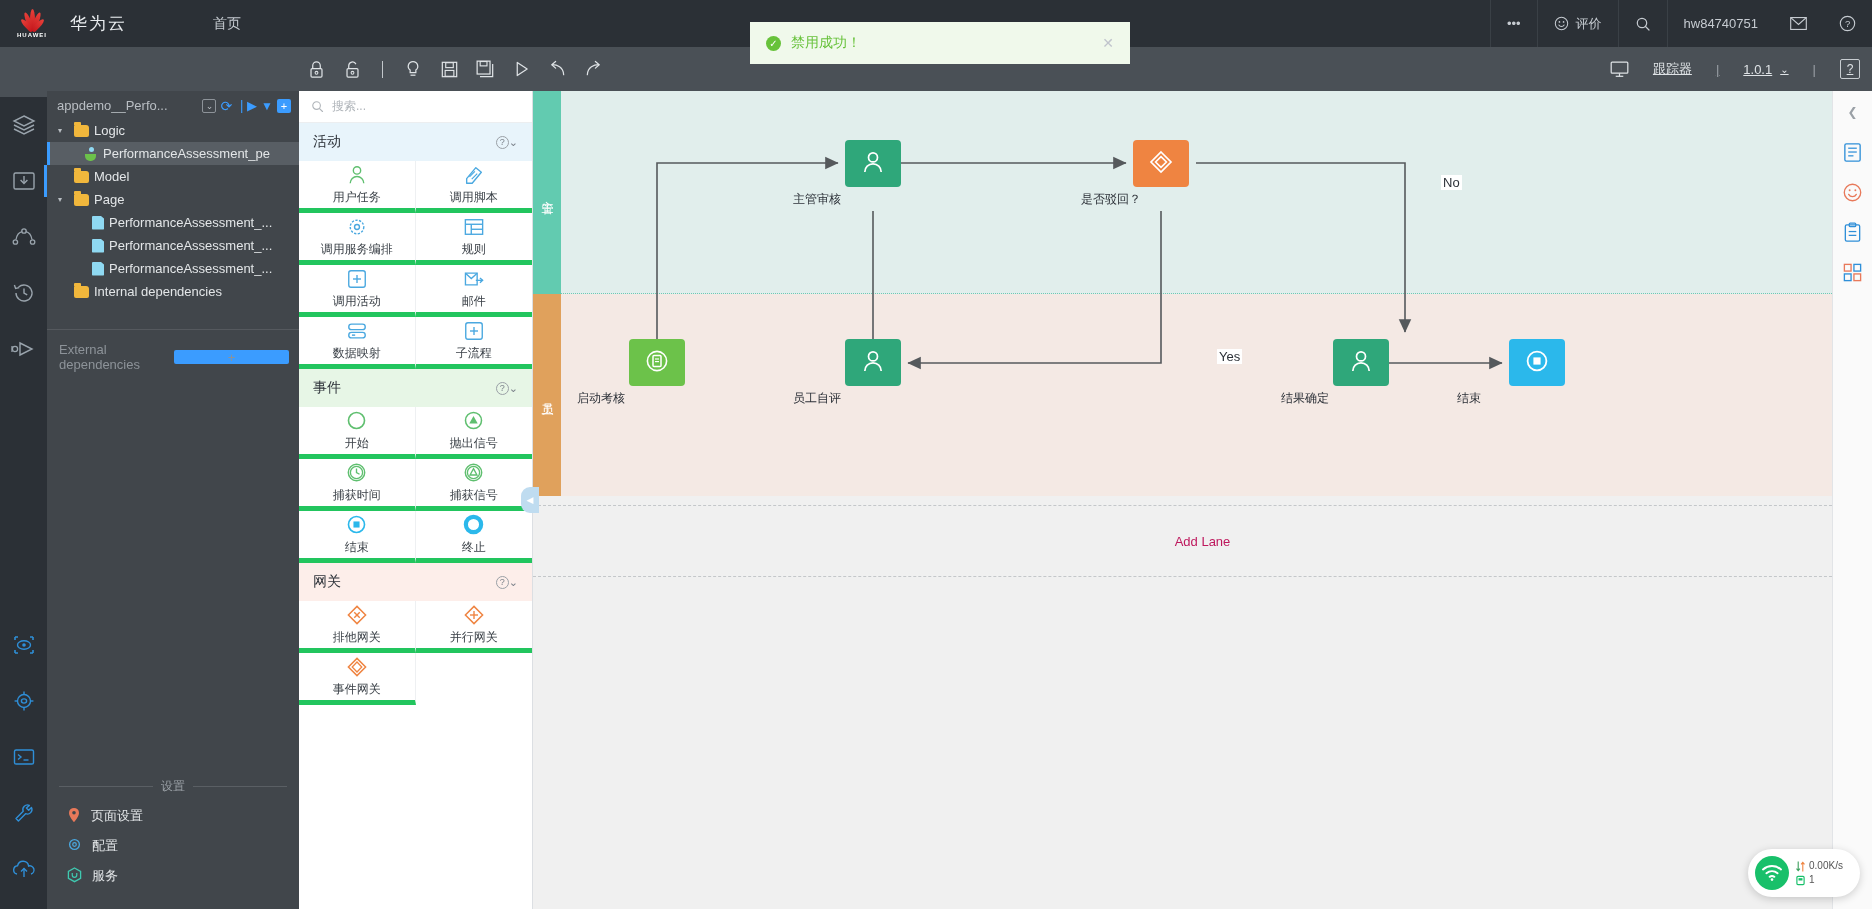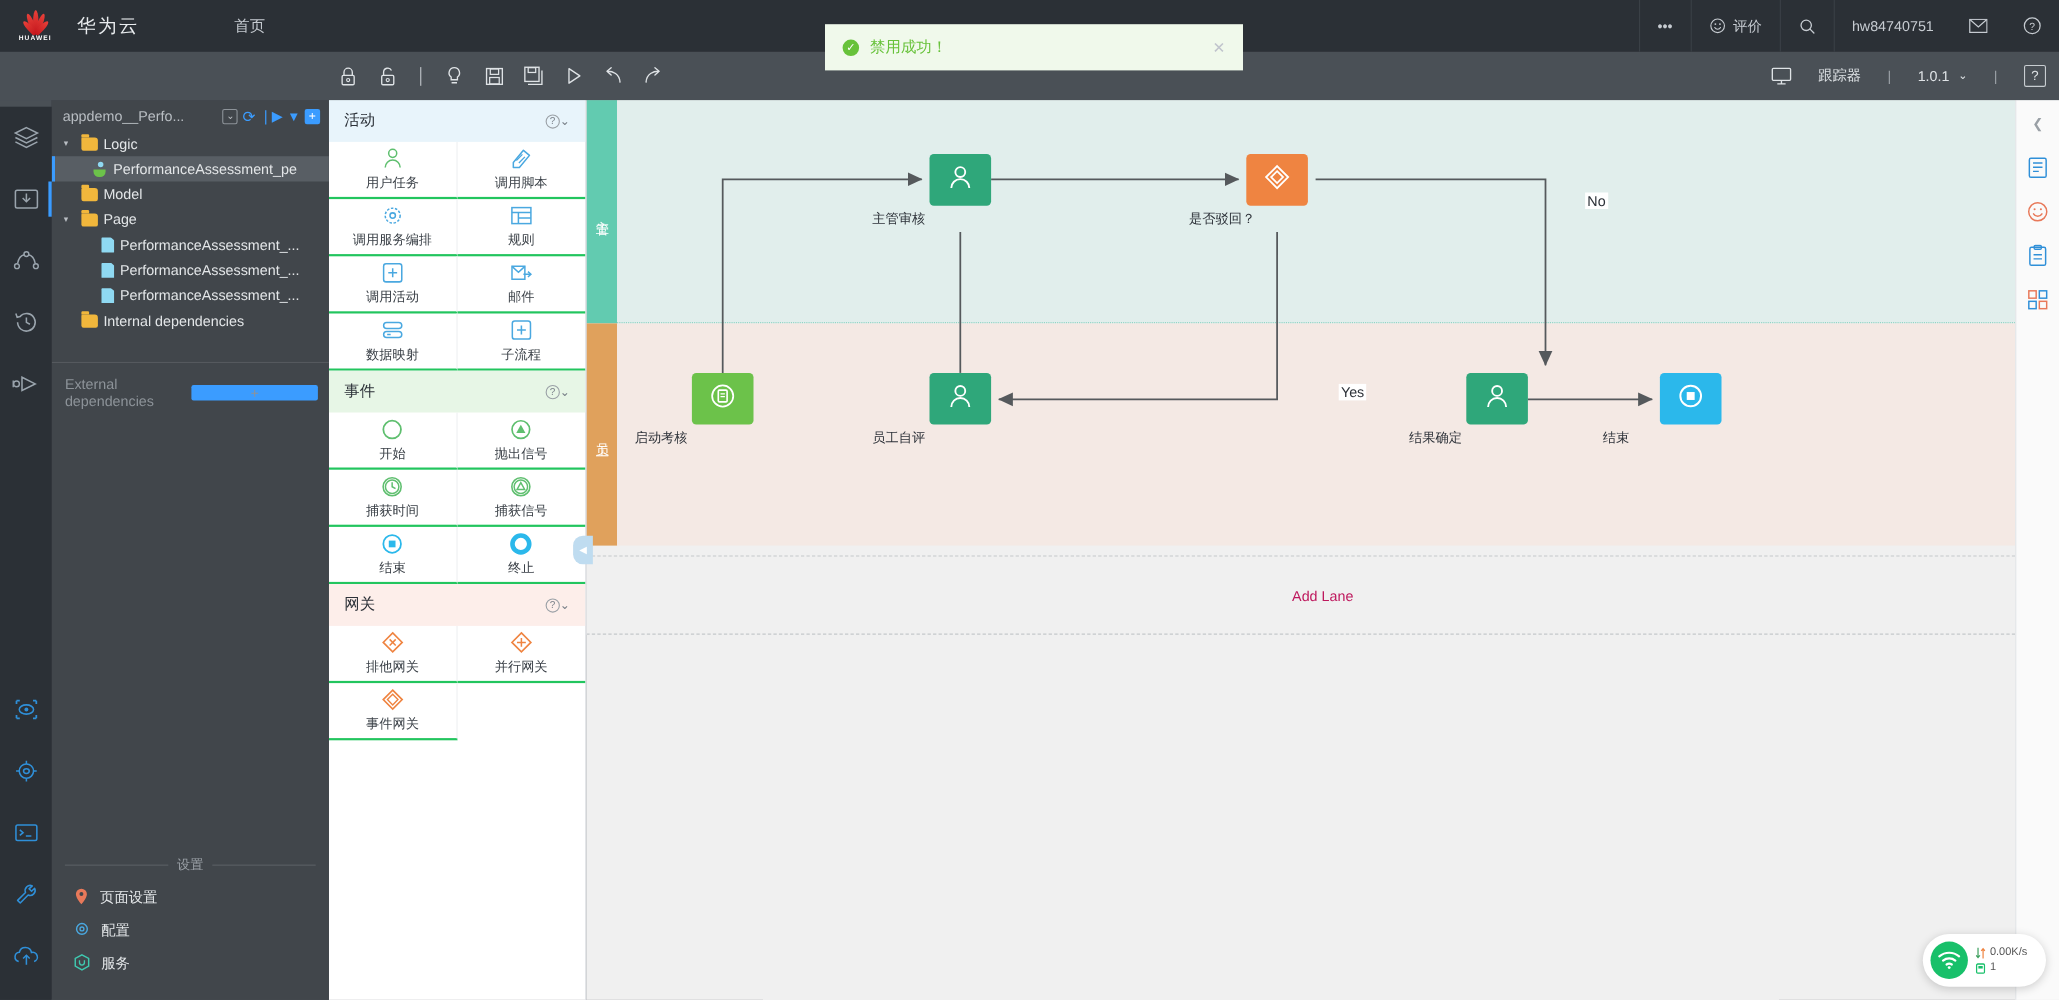--- a/index.html
+++ b/index.html
@@ -42,21 +42,21 @@
 
   
   .secondbar { position:absolute; left:0; top:47px; width:1872px; height:44px;
     background:#4a5056; z-index:35; }
   .tools { position:absolute; left:300px; top:0; height:44px; display:flex;
     align-items:center; gap:4px; }
   .tool { width:32px; height:32px; display:flex; align-items:center; justify-content:center;
     color:#dfe3e6; }
   .vdiv { width:1px; height:17px; background:#c2c7cb; margin:0 10px; }
   .sb-right { position:absolute; right:0; top:0; height:44px; display:flex;
-    align-items:center; gap:0; color:#dfe3e6; font-size:13px; }
+    align-items:center; gap:0; color:#dfe3e6; font-size:13px;text-decoration:underline; }
   .sb-item { display:flex; align-items:center; gap:8px; padding:0 12px; }
   .pipe { color:#9aa0a6; }
   .help-box { width:20px; height:20px; border:1px solid #c8cdd1; border-radius:2px;
     display:flex; align-items:center; justify-content:center; font-size:12px; }
 
   
   .rail { position:absolute; left:0; top:47px; width:47px; height:862px;
     background:#2b3036; z-index:30; }
   .rail-top { background:#4a5056; height:50px; display:flex; align-items:center;
     justify-content:center; }
@@ -112,21 +112,21 @@
   .pal-group span.t { flex:1; }
   .pal-group .q { width:13px; height:13px; border:1px solid #9aa0a6; border-radius:50%;
     font-size:9px; color:#7a8189; display:inline-flex; align-items:center;
     justify-content:center; margin-left:5px; }
   .pal-group .chev { color:#7a8189; font-size:11px; }
   .g-act { background:#e8f4fb; }
   .g-evt { background:#e7f6e6; }
   .g-gw  { background:#fdeeea; }
   .pal-grid { display:flex; flex-wrap:wrap; }
   .pal-item { width:50%; height:52px; border-right:1px solid #eef0f2;
-    border-bottom:2px solid #22c55e; display:flex; flex-direction:column;
+    border-bottom:5px solid #22c55e; display:flex; flex-direction:column;
     align-items:center; justify-content:center; gap:3px; }
   .pal-item:nth-child(2n){ border-right:none; }
   .pal-item .lab { font-size:12px; color:#3a4047; }
   .pal-item .gl { height:22px; display:flex; align-items:center; }
 
   
   .canvas { position:absolute; left:533px; top:91px; right:0; bottom:0;
     background:#f0f0f0; z-index:20; overflow:hidden; }
   .lane { position:absolute; left:0; right:0; display:flex; }
   .lane-hdr { width:28px; display:flex; align-items:center; justify-content:center;
@@ -499,20 +499,27 @@
             <polygon points="8,1 14.5,4.6 14.5,12 8,15.6 1.5,12 1.5,4.6" fill="none" stroke="#3fc9b0" stroke-width="1.4"></polygon>
             <path d="M5.6 6.4v2.2a2.4 2.4 0 0 0 4.8 0V6.4" fill="none" stroke="#3fc9b0" stroke-width="1.3"></path>
           </svg></span>
         <span>服务</span>
       </div>
     </div>
 </div>
 <div class="tree-collapse">❮</div>
 
 <div class="palette">
+  <div class="pal-search">
+    <svg width="13" height="13" viewBox="0 0 14 14">
+      <circle cx="6" cy="6" r="4.1" fill="none" stroke="#b0b5ba" stroke-width="1.2"></circle>
+      <line x1="9.2" y1="9.2" x2="12.4" y2="12.4" stroke="#b0b5ba" stroke-width="1.2" stroke-linecap="round"></line>
+    </svg>
+    <span>搜索...</span>
+  </div>
   <div id="palette-groups">
       <div class="pal-group g-act" style="position: relative;">
         <span class="t">活动</span>
         <span class="q">?</span>
         <span class="chev" style="margin-left:auto">⌄</span>
       </div>
       <div class="pal-grid">
         <div class="pal-item">
           <div class="gl">
             <svg width="22" height="22" viewBox="0 0 24 24">

